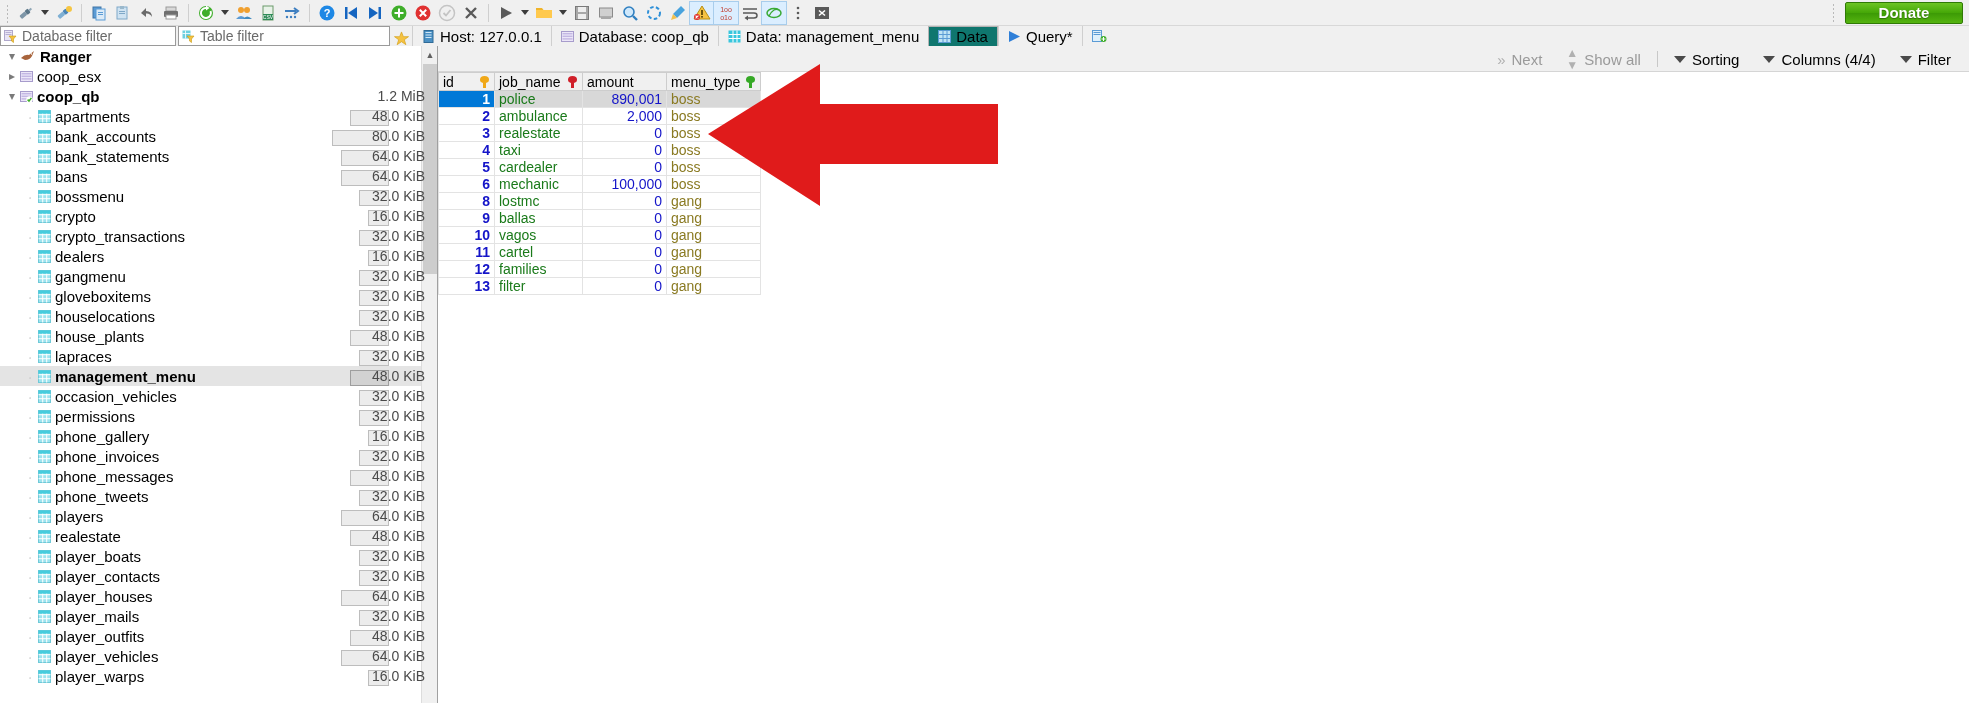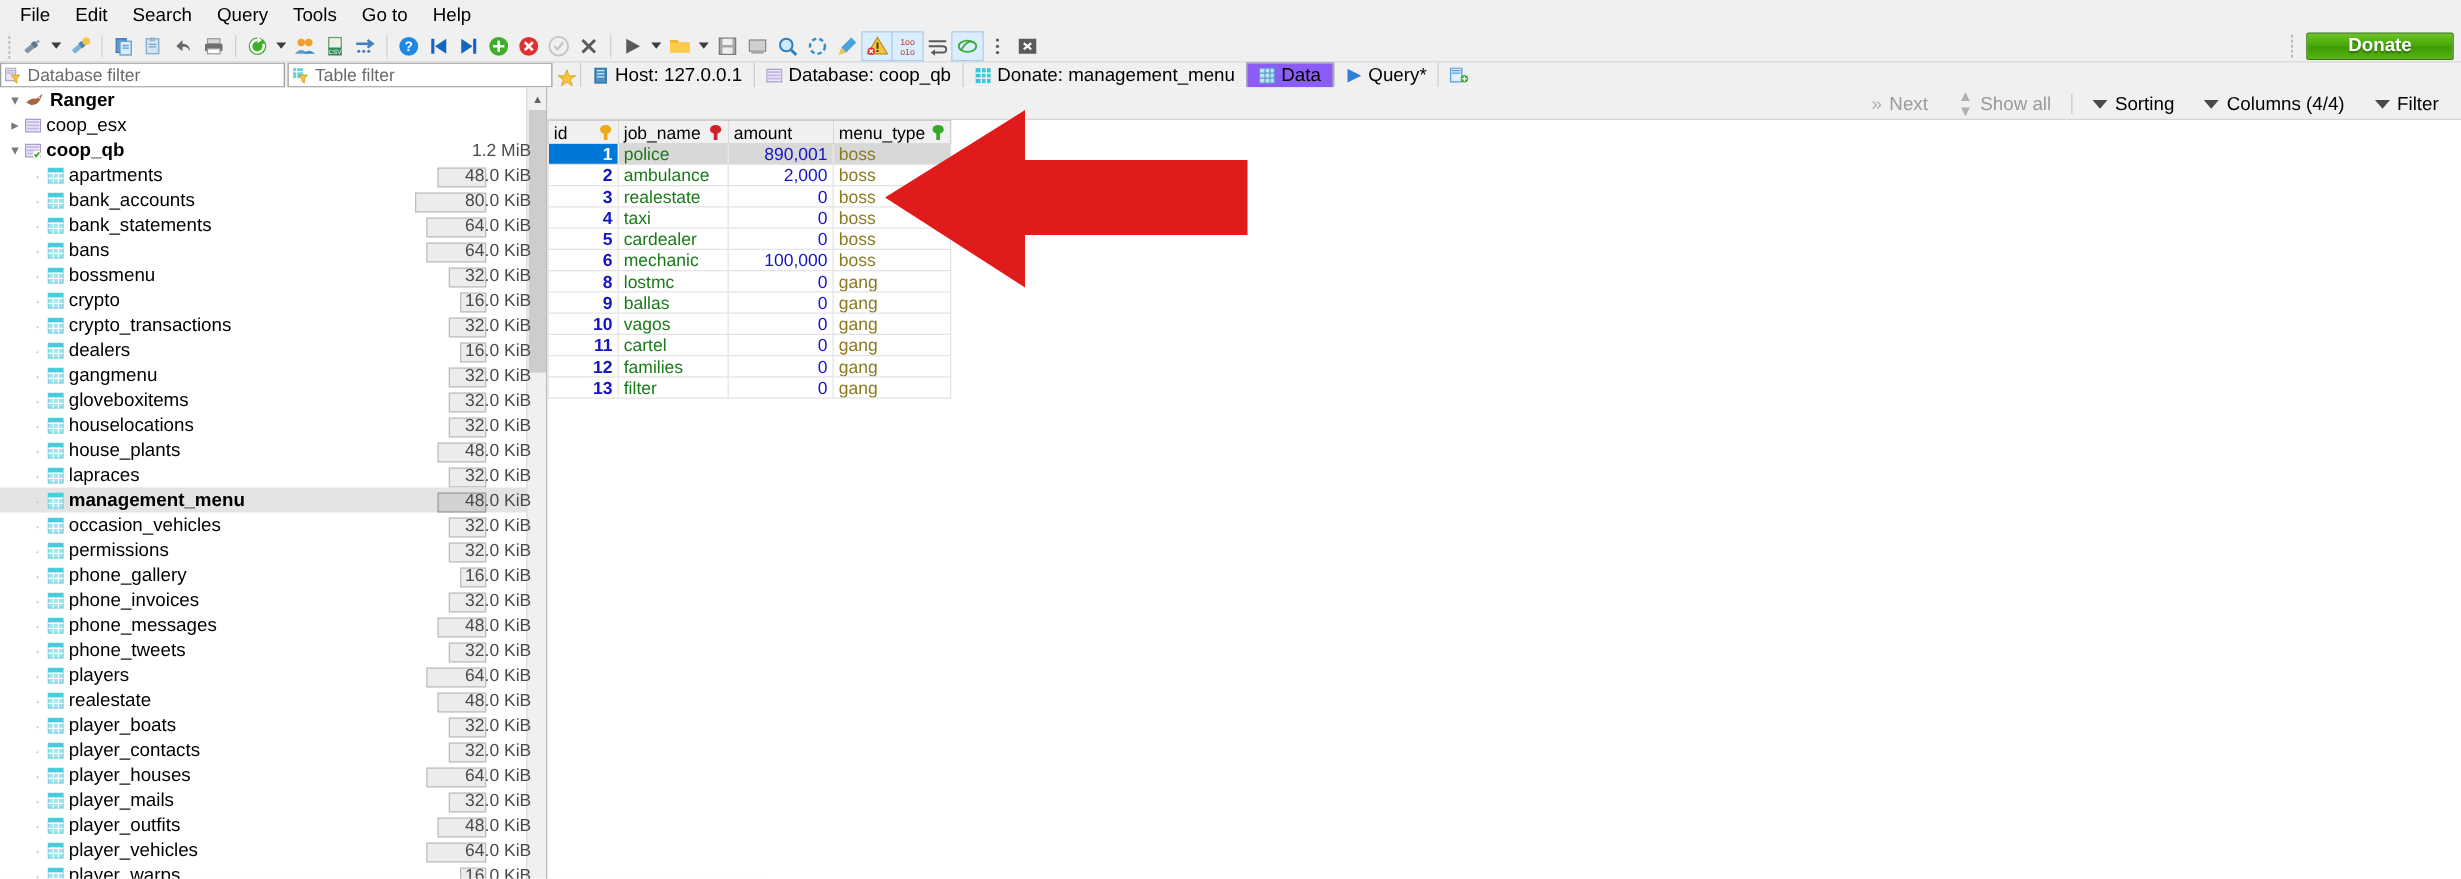--- a/index.html
+++ b/index.html
@@ -48,30 +48,30 @@
     line-height: 20px; text-shadow: 0 1px 1px rgba(0,0,0,.35); cursor: pointer;
   }
   .donate-grip { position: absolute; right: 130px; top: 3px; width: 7px; height: 20px;
     background-image: radial-gradient(#b9b9b9 1px, transparent 1px);
     background-size: 3px 4px; background-repeat: repeat-y; }
 
   
   .filterrow { height: 20px; display: flex; background: #f0f0f0; align-items: stretch; }
   .filterbox { height: 20px; background: #fff; border: 1px solid #9a9a9a;
     display: flex; align-items: center; padding-left: 3px; }
-  .fb1 { width: 228px; }
+  .fb1 { width: 176px; }
   .fb2 { width: 212px; margin-left: 2px; }
   .filterbox .ph { color: #6a6a6a; font-size: 14px; margin-left: 5px; }
   .star { width: 22px; display: flex; align-items: center; justify-content: center; }
 
   
   .tabstrip { display: flex; align-items: flex-end; height: 20px; flex: 1; position: relative; }
   .tab { height: 20px; display: flex; align-items: center; gap: 5px; padding: 0 9px;
     font-size: 15px; color: #000; border-left: 1px solid #cfcfcf; cursor: default; }
-  .tab.active { background: #8b5cf6; border: 1px solid #b4b4b4; border-bottom: none;
+  .tab.active { background: #0f766e; border: 1px solid #b4b4b4; border-bottom: none;
     position: relative; top: 0; }
 
   
   .main { display: flex; height: 657px; }
 
   
   .sidebar { width: 438px; background: #fff; border-right: 1px solid #a0a0a0;
     position: relative; overflow: hidden; }
   .treerow { height: 20px; display: flex; align-items: center; position: relative;
     font-size: 15px; white-space: nowrap; cursor: default; }
@@ -131,29 +131,20 @@
   
   .arrow { position: absolute; pointer-events: none; }
   .annot { position: absolute; color: #ff2a2a; font-size: 21px;
     font-family: "Liberation Sans", sans-serif; letter-spacing: .2px; white-space: nowrap; }
 </style>
 </head>
 <body>
 
 <div id="app">
 
-  <div class="menubar">
-    <div class="mi">File</div>
-    <div class="mi">Edit</div>
-    <div class="mi">Search</div>
-    <div class="mi">Query</div>
-    <div class="mi">Tools</div>
-    <div class="mi">Go to</div>
-    <div class="mi">Help</div>
-  </div>
 
   <div class="toolbar">
     <div class="grip"></div>
 
     <div class="tbi">
       <svg width="18" height="18" viewBox="0 0 18 18">
           <g transform="rotate(-40 9 9)">
         <rect x="2" y="7" width="7" height="4" rx="1" fill="#7e96a8"></rect>
         <rect x="9" y="6.5" width="4" height="5" rx="1" fill="#5b7688"></rect>
         <rect x="13" y="8" width="3" height="2" fill="#8fa6b6"></rect>
@@ -413,21 +404,21 @@
         <span>Database: coop_qb</span>
       </div>
       <div class="tab">
         <svg width="13" height="13" viewBox="0 0 13 13">
           <rect x="0.5" y="0.5" width="12" height="12" fill="#38c6dd"></rect>
           <rect x="0.5" y="4" width="12" height="1" fill="#fff"></rect>
             <rect x="0.5" y="8" width="12" height="1" fill="#fff"></rect>
           <rect x="4.5" y="0.5" width="1" height="12" fill="#fff"></rect>
             <rect x="8.5" y="0.5" width="1" height="12" fill="#fff"></rect>
           </svg>
-        <span>Donate: management_menu</span>
+        <span>Data: management_menu</span>
       </div>
       <div class="tab active">
         <svg width="13" height="13" viewBox="0 0 13 13">
           <rect x="0.5" y="0.5" width="12" height="12" fill="#bfe3f5" stroke="#5b9bd5"></rect>
           <rect x="0.5" y="4" width="12" height="1" fill="#5b9bd5"></rect>
             <rect x="0.5" y="8" width="12" height="1" fill="#5b9bd5"></rect>
           <rect x="4.5" y="0.5" width="1" height="12" fill="#5b9bd5"></rect>
             <rect x="8.5" y="0.5" width="1" height="12" fill="#5b9bd5"></rect>
           </svg>
         <span>Data</span>

